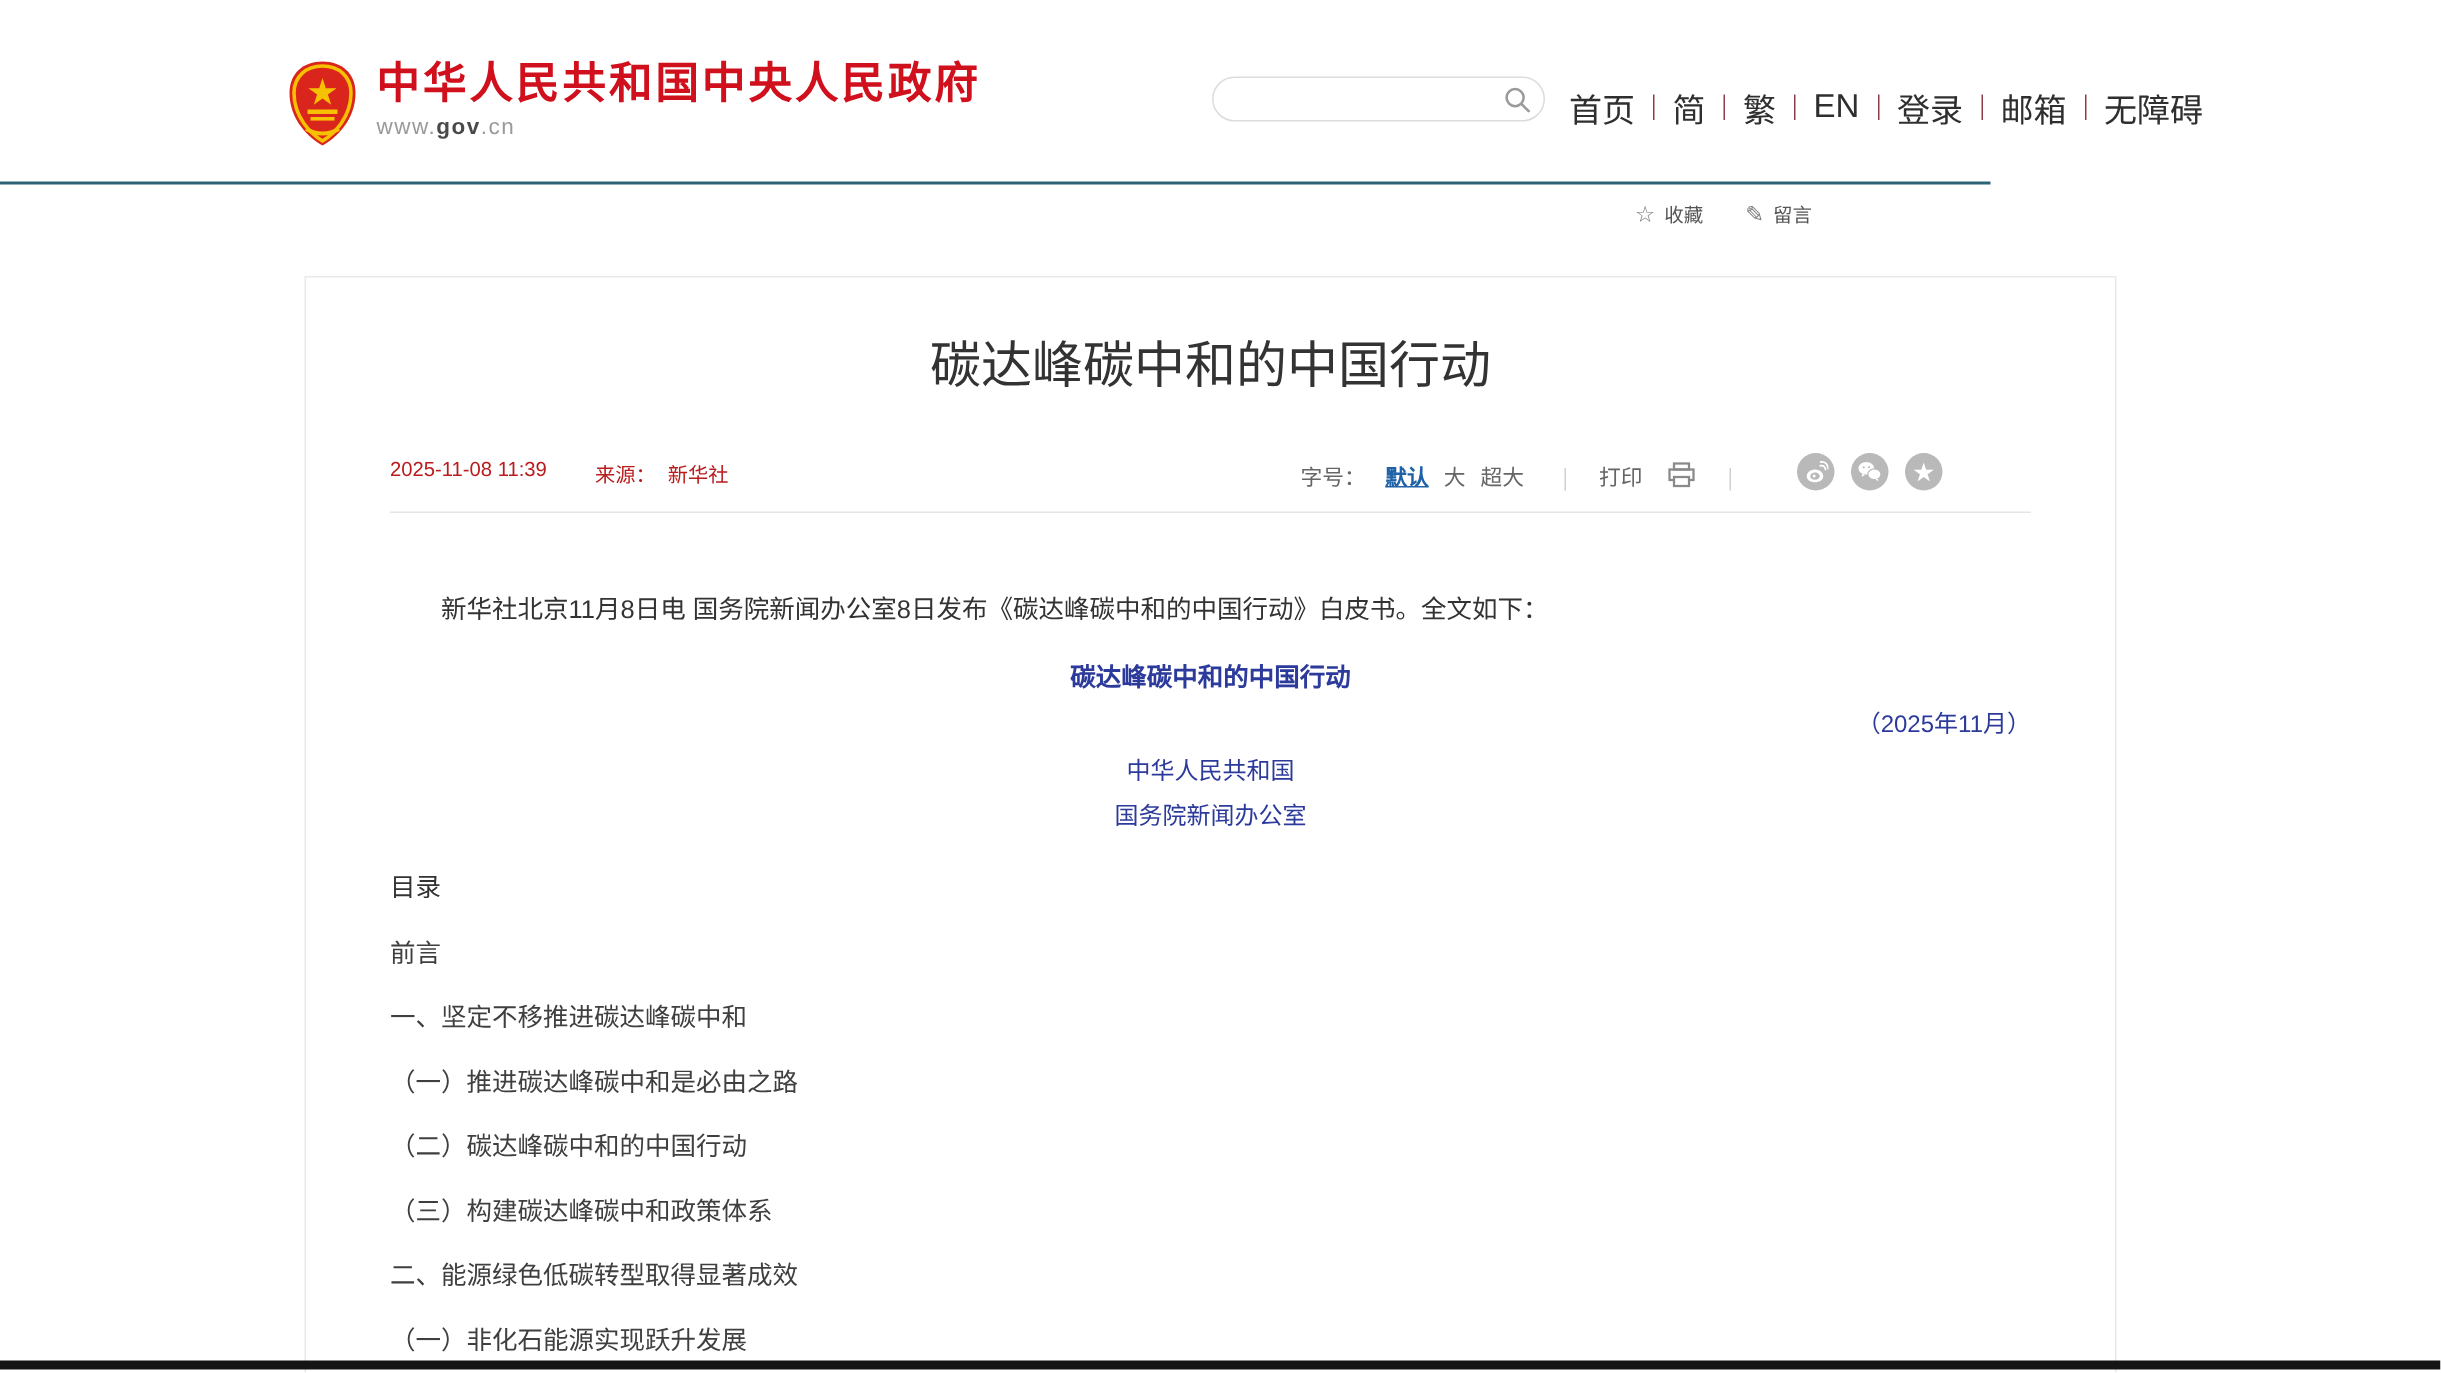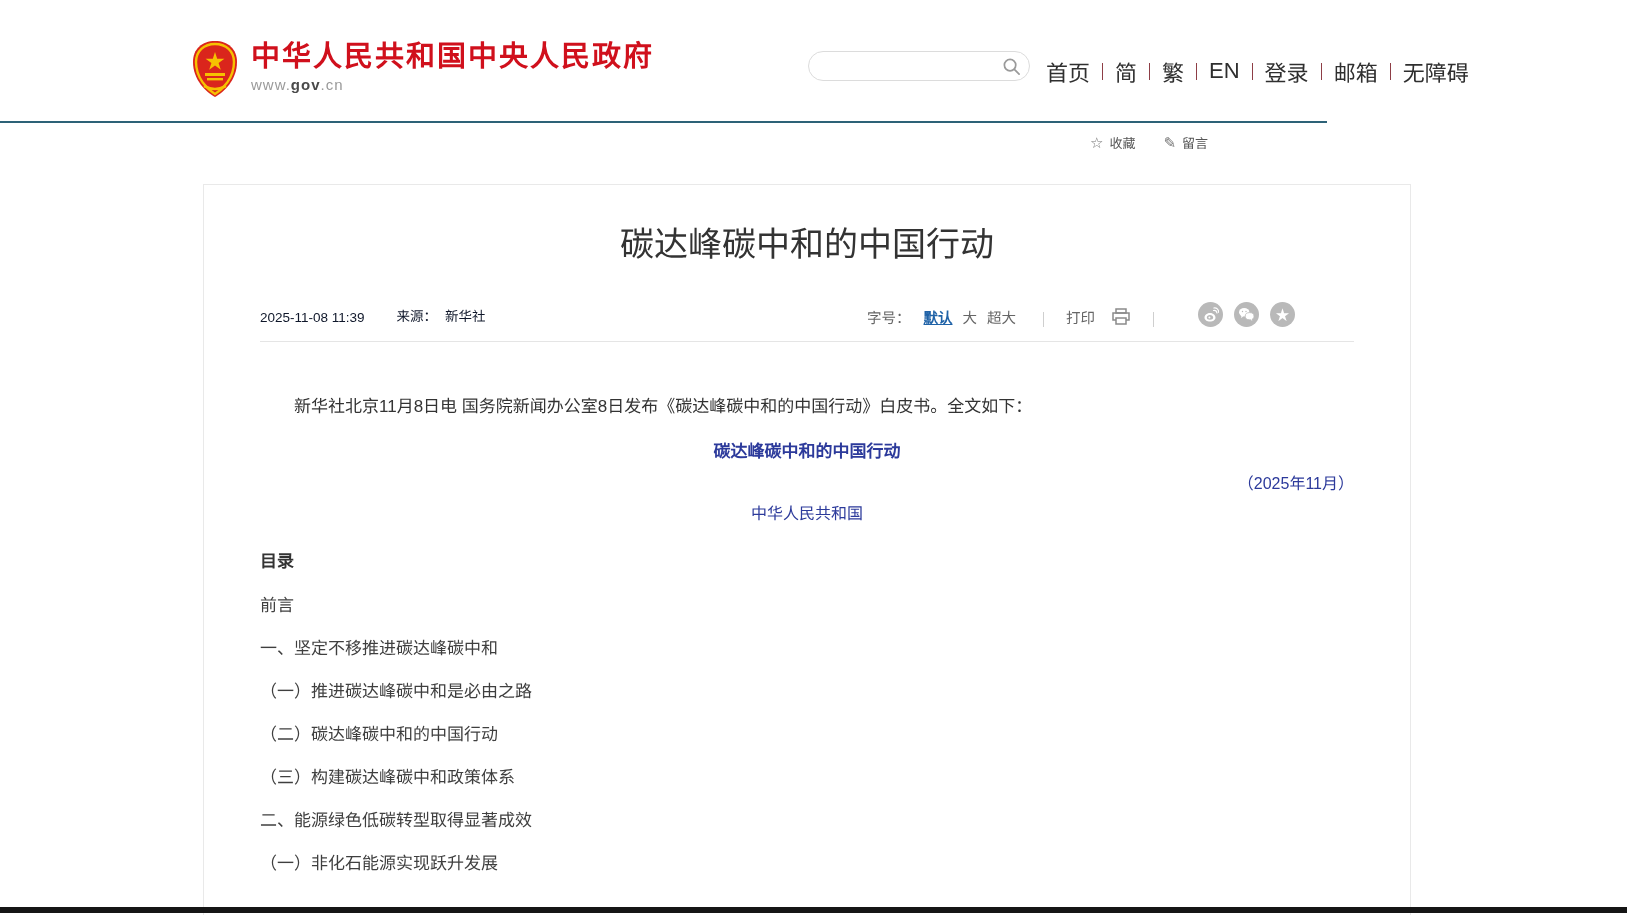--- a/index.html
+++ b/index.html
@@ -24,38 +24,38 @@
   .nav .nav-item{cursor:pointer;}
   .nav .divider{width:1px;height:17px;background:#8e3e46;}
   
   .quicklinks{position:absolute;top:133px;left:1090px;display:flex;align-items:center;gap:28px;font-size:13px;color:#555;}
   .quicklinks .ql{display:flex;align-items:center;gap:6px;cursor:pointer;}
   .quicklinks .glyph{font-size:15px;color:#777;}
   
   .panel{position:absolute;left:203px;top:184px;width:1208px;height:790px;background:#fff;border:1px solid #e9e9e9;box-sizing:border-box;padding:0 56px;}
   .art-title{margin-top:39px;text-align:center;font-size:34px;font-weight:400;color:#333;line-height:40px;}
   .meta{margin-top:38px;display:flex;justify-content:space-between;align-items:center;padding-bottom:14px;border-bottom:1px solid #e5e5e5;}
-  .meta-left{display:flex;align-items:flex-end;gap:32px;font-size:13.5px;color:#0f172a;}
+  .meta-left{display:flex;align-items:flex-start;gap:32px;font-size:13.5px;color:#b91c1c;}
   .meta-left .src{display:flex;gap:8px;}
   .meta-right{display:flex;align-items:flex-end;margin-right:59px;font-size:14.5px;color:#666;}
   .meta-right .fs-label{margin-right:8px;}
   .fs-opt{margin:0 5px;cursor:pointer;color:#666;}
   .fs-default{color:#1f62a7;font-weight:bold;text-decoration:underline;}
   .vsep{width:1px;height:15px;background:#cfcfcf;margin:0 22px;}
   .print-wrap{display:flex;align-items:center;gap:16px;cursor:pointer;color:#666;}
   .share-group{display:flex;align-items:center;gap:11px;margin-left:22px;}
   .share-icon{width:25px;height:25px;border-radius:50%;background:#b9b9b9;border:none;display:flex;align-items:center;justify-content:center;color:#fff;cursor:pointer;padding:0;}
   .share-icon .star-glyph{font-size:14px;line-height:1;color:#fff;}
   
   .para{margin-top:56px;text-indent:2em;font-size:17px;color:#333;line-height:17px;}
   .doc-line{text-align:center;font-size:17px;color:#2c3a9b;line-height:17px;}
   .doc-title{margin-top:28px;font-weight:bold;}
   .doc-sub{margin-top:15px;font-size:16px;text-align:right;}
   .doc-kai{margin-top:13px;font-family:"DejaVu Serif","Liberation Serif",serif;font-size:16px;}
-  .toc-head{margin-top:31px;font-size:17px;font-weight:bold;color:#333;line-height:18px;}
+  .toc-head{margin-top:31px;font-size:17px;font-weight:normal;color:#333;line-height:18px;}
   .toc-item{margin-top:26px;font-size:17px;color:#3f3f3f;line-height:17px;}
   
   .bottom-bar{position:absolute;left:0;top:907px;width:1627px;height:6px;background:#151515;z-index:20;}
 </style>
 </head>
 <body>
 
 <div class="header">
   <div class="logo-wrap">
     <svg class="emblem" viewBox="0 0 46 58">
@@ -160,20 +160,21 @@
         </button>
       </span>
     </div>
   </div>
 
   <p class="para">新华社北京11月8日电 国务院新闻办公室8日发布《碳达峰碳中和的中国行动》白皮书。全文如下：</p>
 
   <div class="doc-line doc-title">碳达峰碳中和的中国行动</div>
   <div class="doc-line doc-sub">（2025年11月）</div>
   <div class="doc-line doc-kai">中华人民共和国</div>
+  <div class="doc-line doc-kai">国务院新闻办公室</div>
 
   <div class="toc-head">目录</div>
   <div class="toc-item">前言</div>
   <div class="toc-item">一、坚定不移推进碳达峰碳中和</div>
   <div class="toc-item">（一）推进碳达峰碳中和是必由之路</div>
   <div class="toc-item">（二）碳达峰碳中和的中国行动</div>
   <div class="toc-item">（三）构建碳达峰碳中和政策体系</div>
   <div class="toc-item">二、能源绿色低碳转型取得显著成效</div>
   <div class="toc-item">（一）非化石能源实现跃升发展</div>
 </div>

